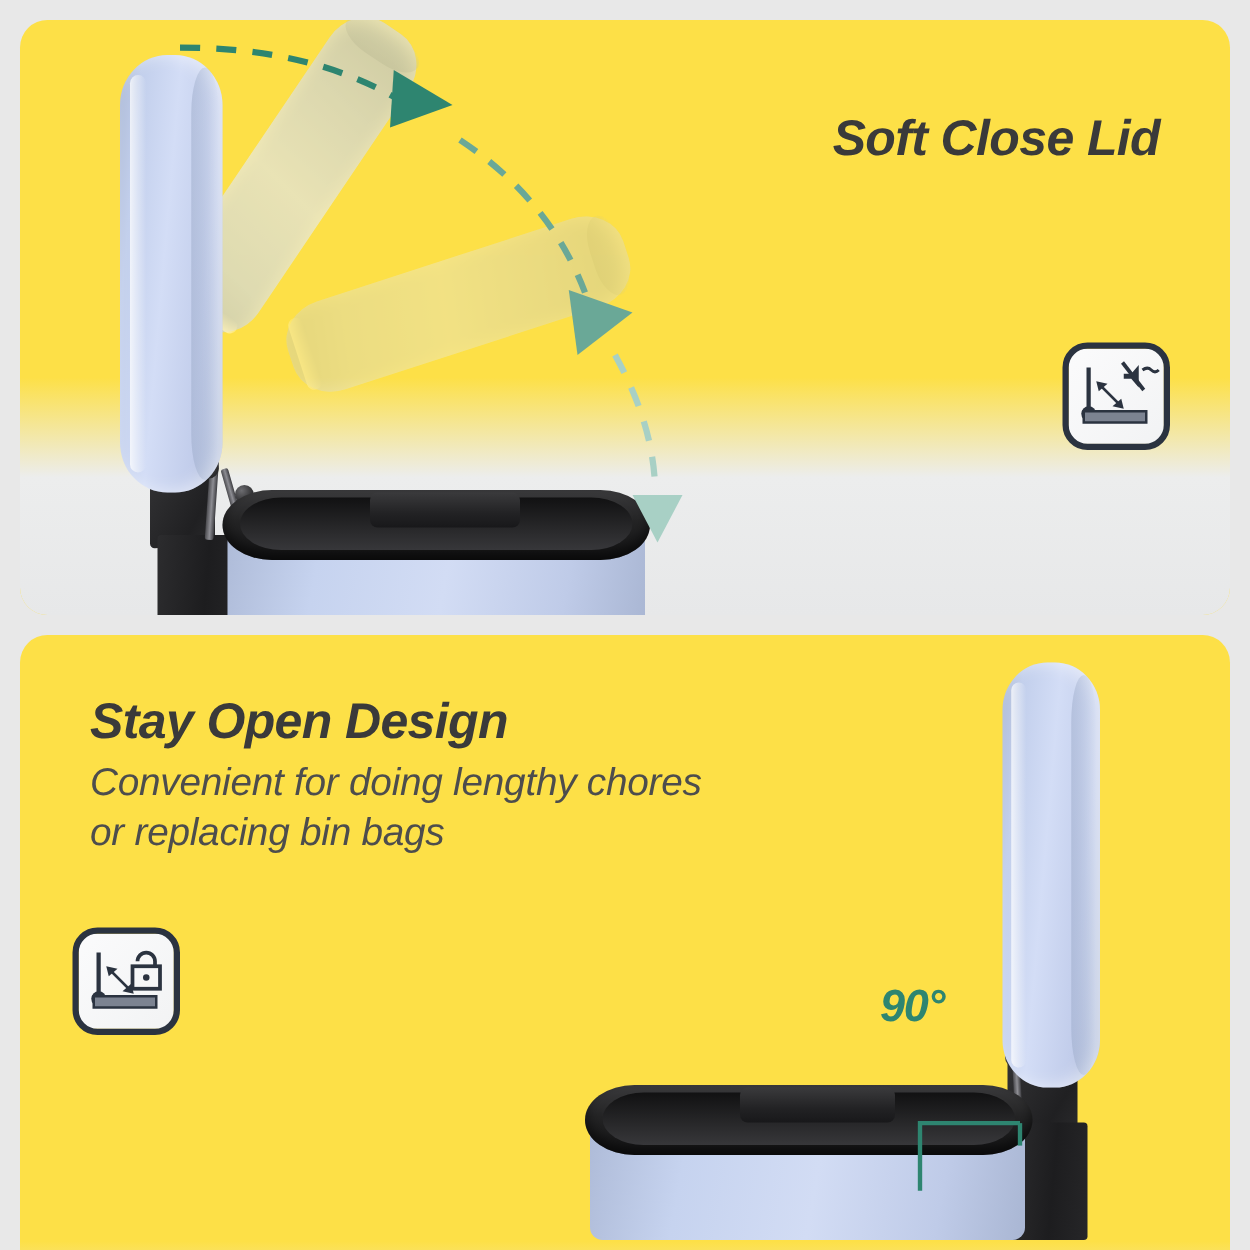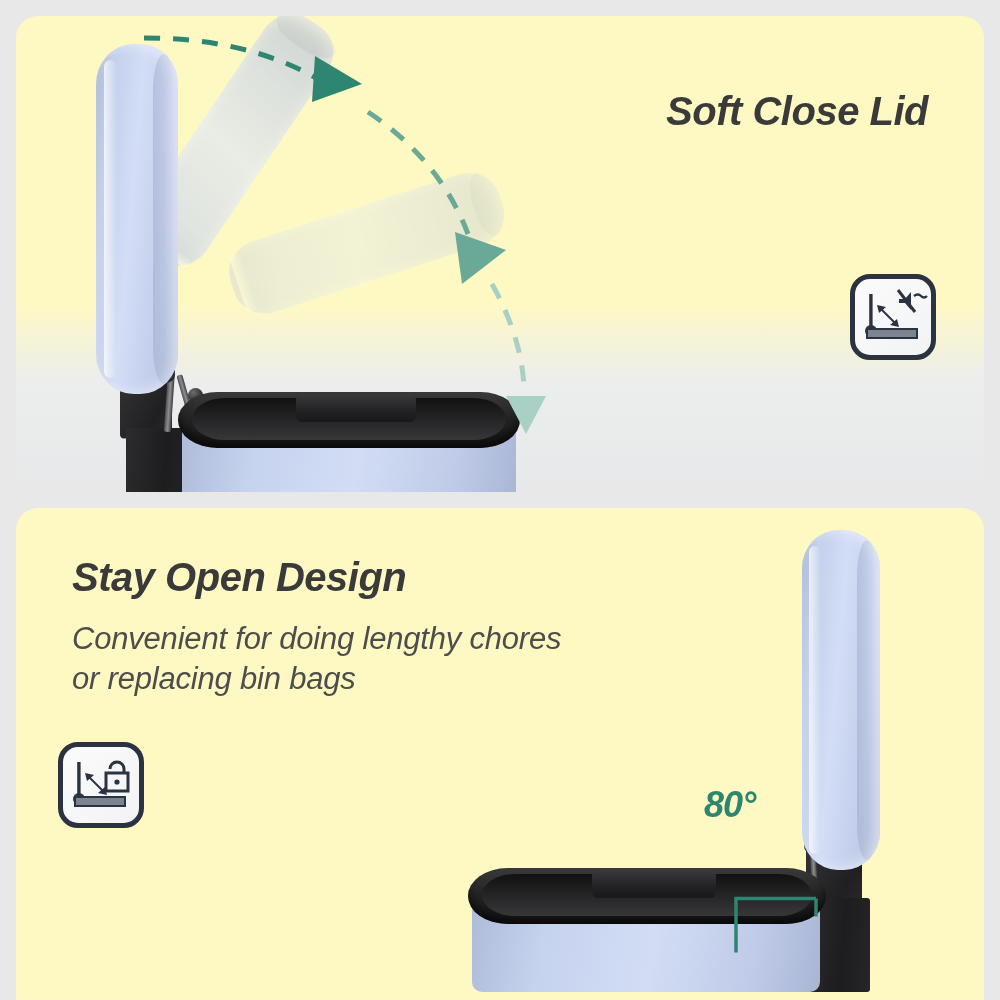--- a/index.html
+++ b/index.html
@@ -8,21 +8,21 @@
     width:1000px;height:1000px;
     background:#e8e8e8;
     font-family:"Liberation Sans","DejaVu Sans",sans-serif;
     overflow:hidden;
   }
   .stage{position:relative;width:1000px;height:1000px;}
 
   
   .panel{
     position:absolute;left:16px;width:968px;
-    background:#fef9c3;border-radius:22px;overflow:hidden;
+    background:#fde047;border-radius:22px;overflow:hidden;
   }
   #panel-soft-close{top:16px;height:476px;}
   #panel-stay-open{top:508px;height:605px;}
 
   .panel-floor{
     position:absolute;left:0;right:0;bottom:0;height:190px;
     background:linear-gradient(180deg,rgba(255,255,255,0) 0%,#eceded 42%,#e7e8e9 100%);
   }
   .panel-floor-2{
     position:absolute;left:0;right:0;bottom:0;height:120px;
@@ -37,21 +37,21 @@
     line-height:1.05;
   }
   .subline{
     font-size:31px;font-style:italic;font-weight:300;
     color:#4d4d4d;letter-spacing:-0.2px;line-height:1.3;
     white-space:pre-line;
   }
   #soft-close-text{right:56px;top:74px;text-align:right;}
   #soft-close-text .subline{margin-top:12px;}
   #stay-open-text{left:56px;top:48px;text-align:left;}
-  #stay-open-text .subline{margin-top:21px;}
+  #stay-open-text .subline{margin-top:8px;}
 
   
   .badge{
     position:absolute;width:86px;height:86px;
     border:5px solid #2b3340;border-radius:20px;
     background:linear-gradient(135deg,#fbfbfc 0%,#f2f3f4 100%);
     box-sizing:border-box;
   }
   #badge-soft-close{right:48px;top:258px;}
   #badge-stay-open{left:58px;top:742px;}
@@ -259,17 +259,17 @@
                 background:linear-gradient(95deg,#a9b7d5 0%,#c2cfec 16%,#d3ddf6 44%,#c2cdeb 76%,#aab7d4 100%);">
       <div class="lid-edge" style="left:7px;top:16px;bottom:16px;width:12px;"></div>
       <div class="lid-cap" style="right:3px;top:10px;bottom:10px;width:20px;border-radius:16px/60px;"></div>
     </div>
 
     <svg class="overlay" viewBox="0 0 968 492">
       <polyline points="720,388 720,334 800,334" fill="none" stroke="#2e8570" stroke-width="3.5"></polyline>
       <line x1="800" y1="334" x2="800" y2="352" stroke="#2e8570" stroke-width="3.5"></line>
     </svg>
 
-    <div id="angle-label" style="left:688px;top:276px;">80°</div>
+    <div id="angle-label" style="left:688px;top:276px;">90°</div>
 
   </div>
 
 </div>
 
 </body></html>

